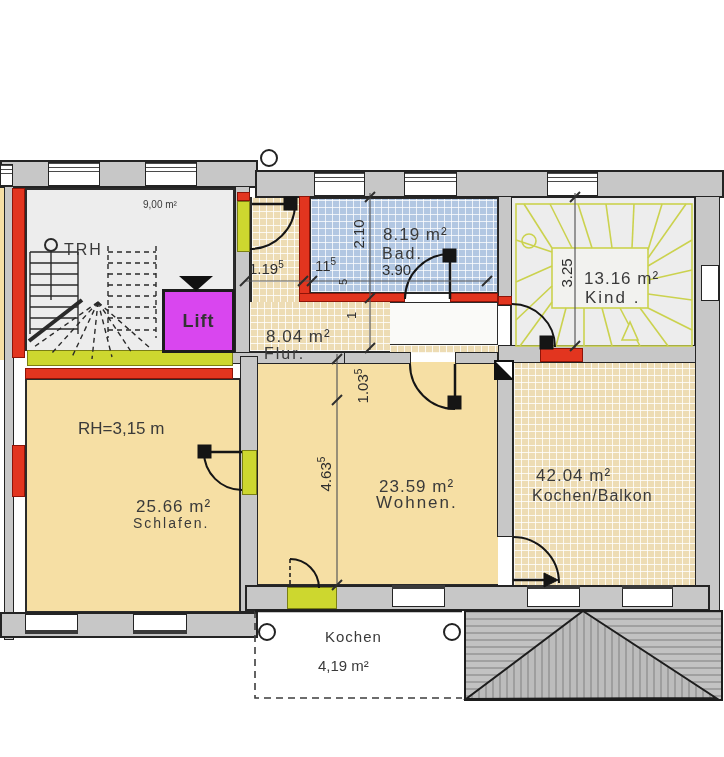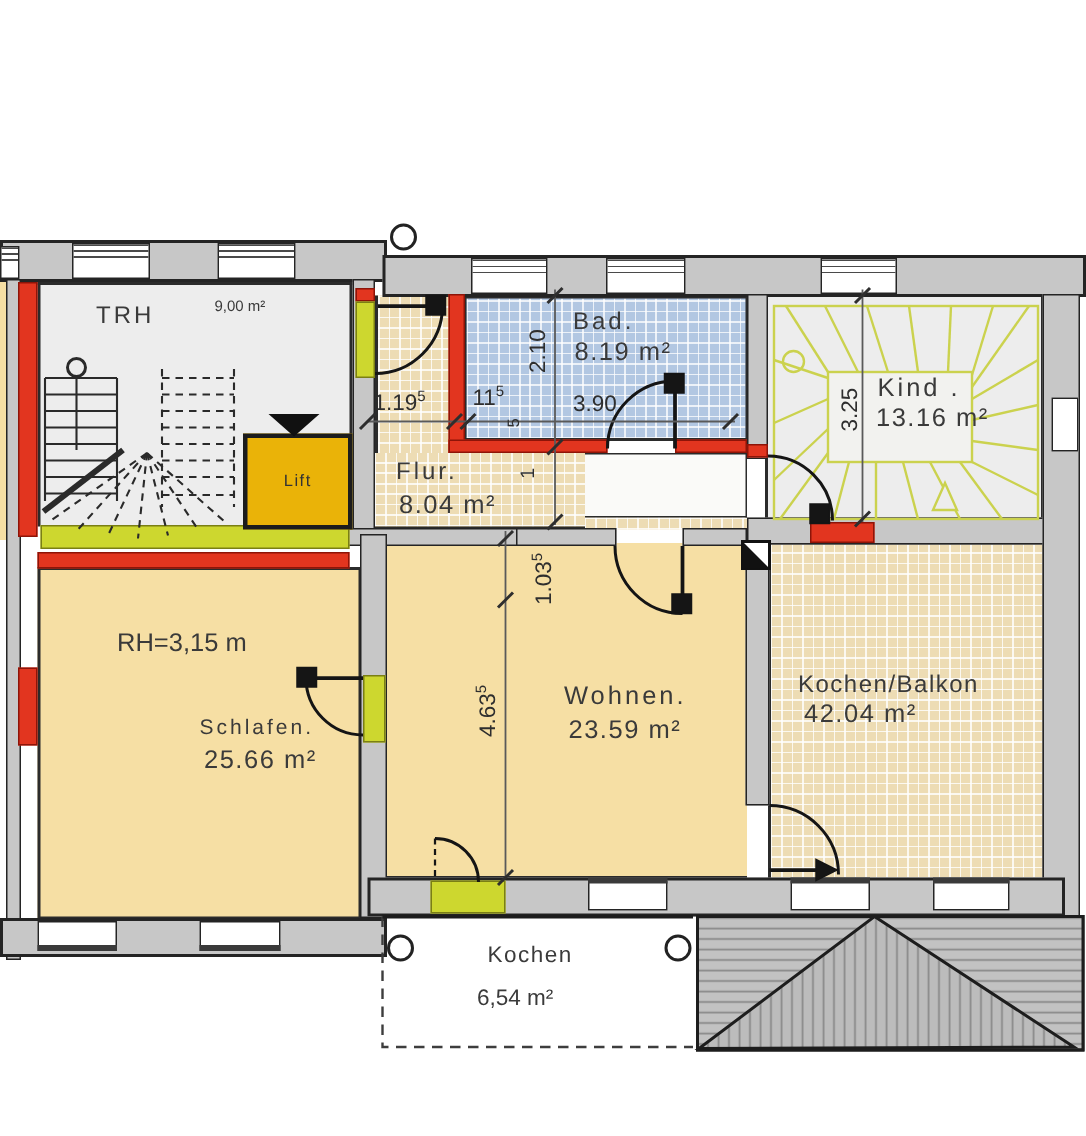--- a/index.html
+++ b/index.html
@@ -17,27 +17,27 @@
     background-image:repeating-linear-gradient(0deg,rgba(255,255,255,.75) 0 1px,transparent 1px 7px),
                      repeating-linear-gradient(90deg,rgba(255,255,255,.75) 0 1px,transparent 1px 7px);}
   .red{background:#e2351f;border:1px solid #8e1408;}
   .lime{background:#cdd72f;border:1px solid #7a7f14;}
   .win{background:#fff;border:1px solid #242424;}
   .lintel{position:absolute;left:0;top:0;right:0;height:9px;
     background:repeating-linear-gradient(0deg,#4a4a4a 0 1px,transparent 1px 4px);}
   .sill{background:#3a3a3a;}
   .corridor{background:#fafaf8;border:1px solid #2b2b2b;}
   .lbl{position:absolute;white-space:nowrap;color:#3a3a3a;}
-  .name{font-size:16px;letter-spacing:2px;}
+  .name{font-size:16px;letter-spacing:2px;margin-top:39px;}
   .area{font-size:17px;letter-spacing:1px;}
   .dim{font-size:15px;color:#2e2e2e;}
   .dim sup{font-size:10px;}
   .vdim{transform:rotate(-90deg);transform-origin:center center;}
-  .lift-box{background:#eab308;border:3px solid #1c1c1c;display:flex;align-items:center;justify-content:center;
-            font-size:11px;letter-spacing:1px;color:#333;}
+  .lift-box{background:#d946ef;border:3px solid #1c1c1c;display:flex;align-items:center;justify-content:center;
+            font-size:18px;letter-spacing:1px;color:#333;font-weight:bold;}
   svg{position:absolute;left:0;top:0;pointer-events:none;}
 </style>
 </head>
 <body>
 
 <div id="plan">
 
   <div class="abs beige-room" style="left:0;top:188px;width:8px;height:172px;border-right:2px solid #242424;"></div>
 
   <div class="abs gray-room floor" style="left:25px;top:188px;width:210px;height:163px;border-bottom:none;"></div>
@@ -277,21 +277,21 @@
   <div class="lbl name" style="left:133px;top:476px;font-size:14px;">Schlafen.</div>
   <div class="lbl area" style="left:136px;top:497px;">25.66 m²</div>
 
   <div class="lbl name" style="left:376px;top:454px;font-size:17px;">Wohnen.</div>
   <div class="lbl area" style="left:379px;top:477px;">23.59 m²</div>
 
   <div class="lbl name" style="left:532px;top:448px;letter-spacing:1px;">Kochen/Balkon</div>
   <div class="lbl area" style="left:536px;top:466px;">42.04 m²</div>
 
   <div class="lbl" style="left:325px;top:628px;font-size:15px;letter-spacing:1px;">Kochen</div>
-  <div class="lbl" style="left:318px;top:657px;font-size:15px;">6,54 m²</div>
+  <div class="lbl" style="left:318px;top:657px;font-size:15px;">4,19 m²</div>
 
   <div class="lbl dim" style="left:249px;top:259px;">
     <span>1.19</span><sup>5</sup>
   </div>
   <div class="lbl dim" style="left:315px;top:256px;text-align:right;">
     <span>11</span><sup>5</sup>
   </div>
   <div class="lbl dim" style="left:382px;top:260px;">
     <span>3.90</span><sup></sup>
   </div>

